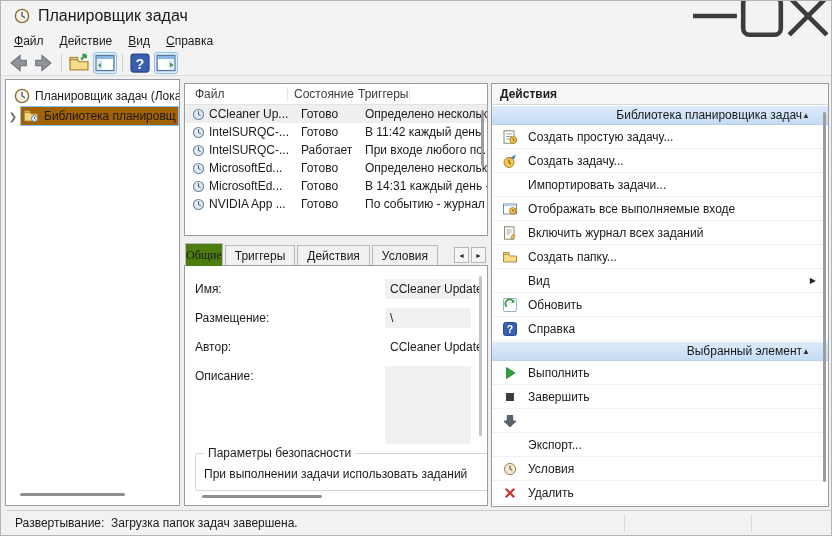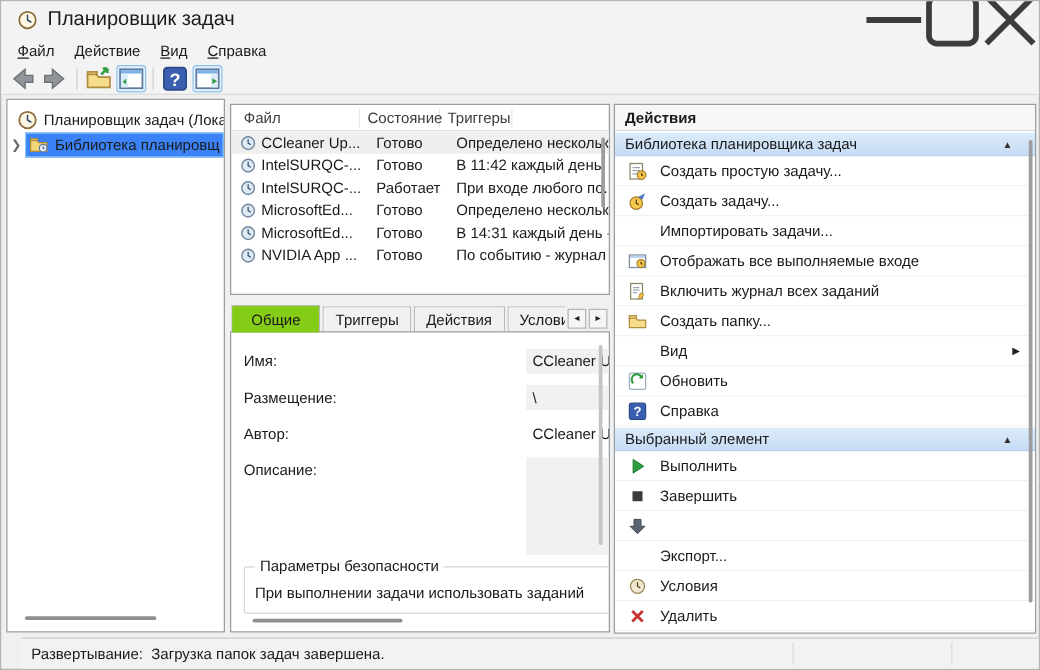--- a/index.html
+++ b/index.html
@@ -30,64 +30,64 @@
   .panel-left  { left:4px;   top:78px;  width:175px; height:427px; overflow:hidden; }
   .panel-tasks { left:183px; top:82px;  width:304px; height:153px; overflow:hidden; }
   .panel-props { left:183px; top:243px; width:304px; height:262px; background:transparent; border:none; }
   .panel-actions{ left:490px; top:82px; width:338px; height:424px; overflow:hidden; }
   
   .tree { padding-top:6px; }
   .tree-row { display:flex; align-items:center; height:20px; white-space:nowrap; }
   .tree-row .chev { width:14px; text-align:center; color:#6a6a6a; font-size:10px; flex:none; }
   .tree-row .icn { width:16px; height:16px; flex:none; margin-right:5px; }
   .tree-row .sel-wrap { display:flex; align-items:center; flex:1; height:20px; padding-left:2px; overflow:hidden; }
-  .tree-row.selected .sel-wrap { background:#3b82f6; border:1px solid #84c3f3;text-align:right; }
+  .tree-row.selected .sel-wrap { background:#a16207; border:1px solid #84c3f3;text-align:right; }
   .tree-row.root { padding-left:6px; }
   .hscroll-thumb { position:absolute; height:3px; background:#8f8f8f; border-radius:2px; }
   .vscroll-thumb { position:absolute; width:3px;  background:#9d9d9d; border-radius:2px; }
   
   .list-header { display:flex; height:21px; align-items:center; border-bottom:1px solid #e3e3e3; color:#3c3c3c; }
   .list-header .hcell { padding-left:6px; border-right:1px solid #e8e8e8; height:15px; display:flex; align-items:center; }
   .hcell.c-file { width:103px; padding-left:10px; }
   .hcell.c-state{ width:64px; }
   .task-row { display:flex; align-items:center; height:18px; white-space:nowrap; }
   .task-row.selected { background:#efefef; }
   .task-row .icn { width:13px; height:13px; margin:0 4px 0 7px; flex:none; }
   .task-row .c-file { width:86px; overflow:hidden; }
   .task-row .c-state{ width:64px; padding-left:6px; }
   .task-row .c-trig { flex:1; padding-left:6px; overflow:hidden; }
   
   .tabstrip { position:relative; height:22px; display:flex; align-items:flex-end; padding-left:1px; }
   .tabs-clip { display:flex; overflow:hidden; width:calc(100% - 36px); align-items:flex-end; }
   .tab { flex:none; padding:3px 9px; border:1px solid #b9b9b9; border-bottom:none; background:#f1f1f1; margin-right:2px; border-radius:1px 1px 0 0; white-space:nowrap; }
-  .tab.active { background:#84cc16; z-index:3; position:relative; padding:4px 15px; margin-bottom:-1px; }
+  .tab.active { background:#4d7c0f; z-index:3; position:relative; padding:4px 0; margin-bottom:-1px;font-family:Liberation Serif, serif; }
   .tab-arrows { position:absolute; right:2px; bottom:3px; display:flex; }
   .tab-arrow { width:15px; height:16px; border:1px solid #b5b5b5; background:#f5f5f5; font-size:7px; display:flex; align-items:center; justify-content:center; color:#222; margin-left:2px; }
   .props-body { position:absolute; top:21px; left:0; right:0; bottom:0; background:#fff; border:1px solid #999da1; overflow:hidden; }
   .fields { padding:13px 0 0 10px; }
-  .field { display:flex; margin-bottom:9px;gap:36px; }
+  .field { display:flex; margin-bottom:9px; }
   .field-label { width:190px; flex:none; padding-top:3px; }
   .field-value { flex:none; width:86px; min-height:20px; padding:3px 5px 2px; white-space:nowrap; }
   .field-value.box { background:#f1f1f1; }
   .field-value.textarea { height:78px; background:#f1f1f1; }
   .group { position:relative; margin:4px 0 0 10px; width:330px; border:1px solid #d0d6da; border-radius:2px; padding:13px 8px 9px; }
   .group-legend { position:absolute; top:-8px; left:8px; background:#fff; padding:0 4px; }
   .group-text { white-space:nowrap; }
   
   .actions-title { height:21px; background:#f7f7f7; border-bottom:1px solid #d8d8d8; font-weight:bold; display:flex; align-items:center; padding-left:8px; }
   .section-header { height:20px; display:flex; align-items:center; padding:0 8px;
-    background:linear-gradient(#dcebfa,#c6dcf4); border-top:1px solid #fff; border-bottom:1px solid #b9d1ea; }
+    background:linear-gradient(#dcebfa,#c6dcf4); border-top:1px solid #fff; border-bottom:1px solid #b9d1ea;text-align:right; }
   .section-header .hdr-label { flex:1; }
   .section-header .collapse { font-size:8px; color:#333; margin-right:10px; }
   .action-item { height:24px; display:flex; align-items:center; border-bottom:1px solid #f2f2f2; }
   .action-item .icn { width:16px; height:16px; margin-left:10px; flex:none; }
   .action-item .lbl { margin-left:10px; white-space:nowrap; flex:1; }
   .action-item .sub { font-size:8px; color:#222; margin-right:12px; }
   
-  .statusbar { position:absolute; left:16px; right:0; bottom:0; height:25px; background:#f2f2f2; border-top:1px solid #cbcbcb; display:flex; align-items:center; }
+  .statusbar { position:absolute; left:6px; right:0; bottom:0; height:25px; background:#f2f2f2; border-top:1px solid #cbcbcb; display:flex; align-items:center; }
   .status-text { padding-left:8px; white-space:pre; }
   .status-sep { position:absolute; top:3px; bottom:3px; width:1px; background:#d9d9d9; }
   .icn svg { width:100%; height:100%; display:block; }
 </style>
 </head>
 <body>
 
 <div class="window">
 
   <div class="titlebar">

